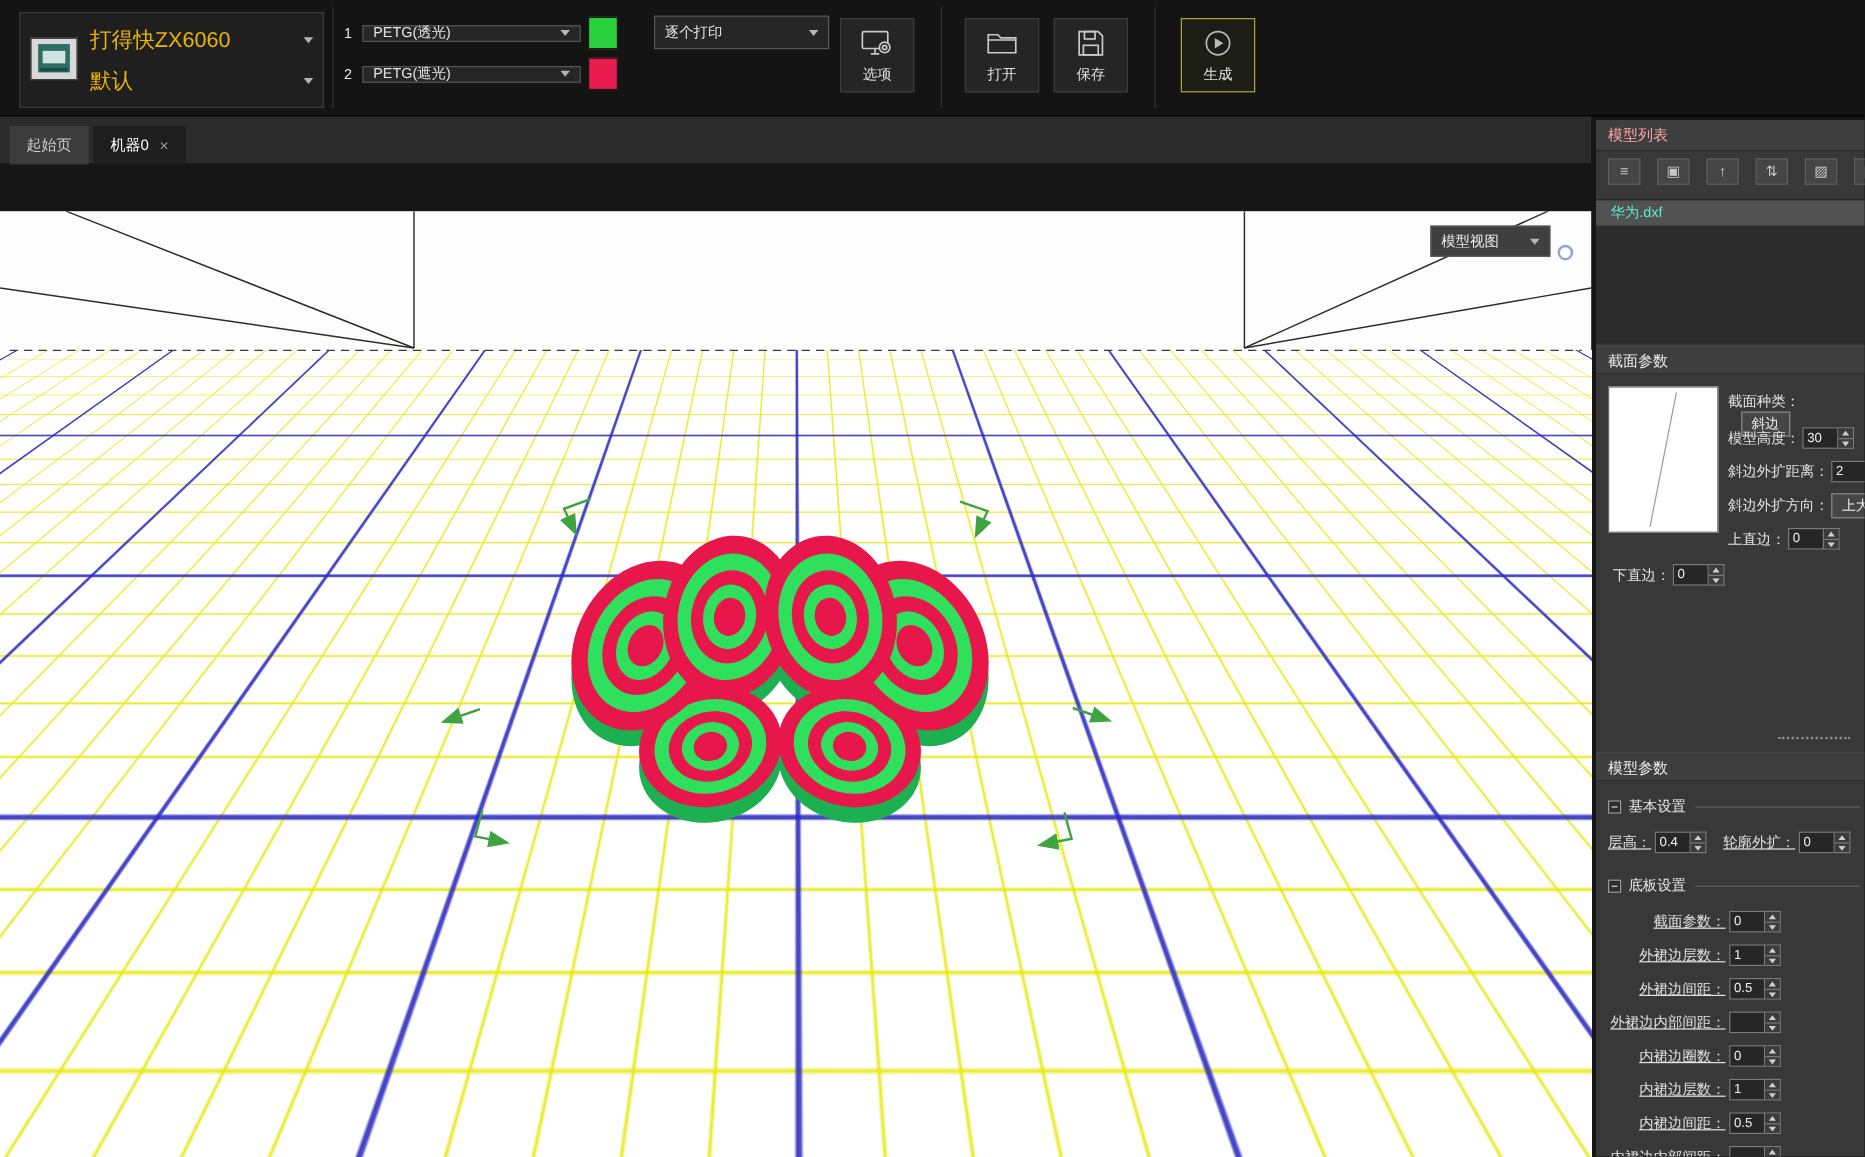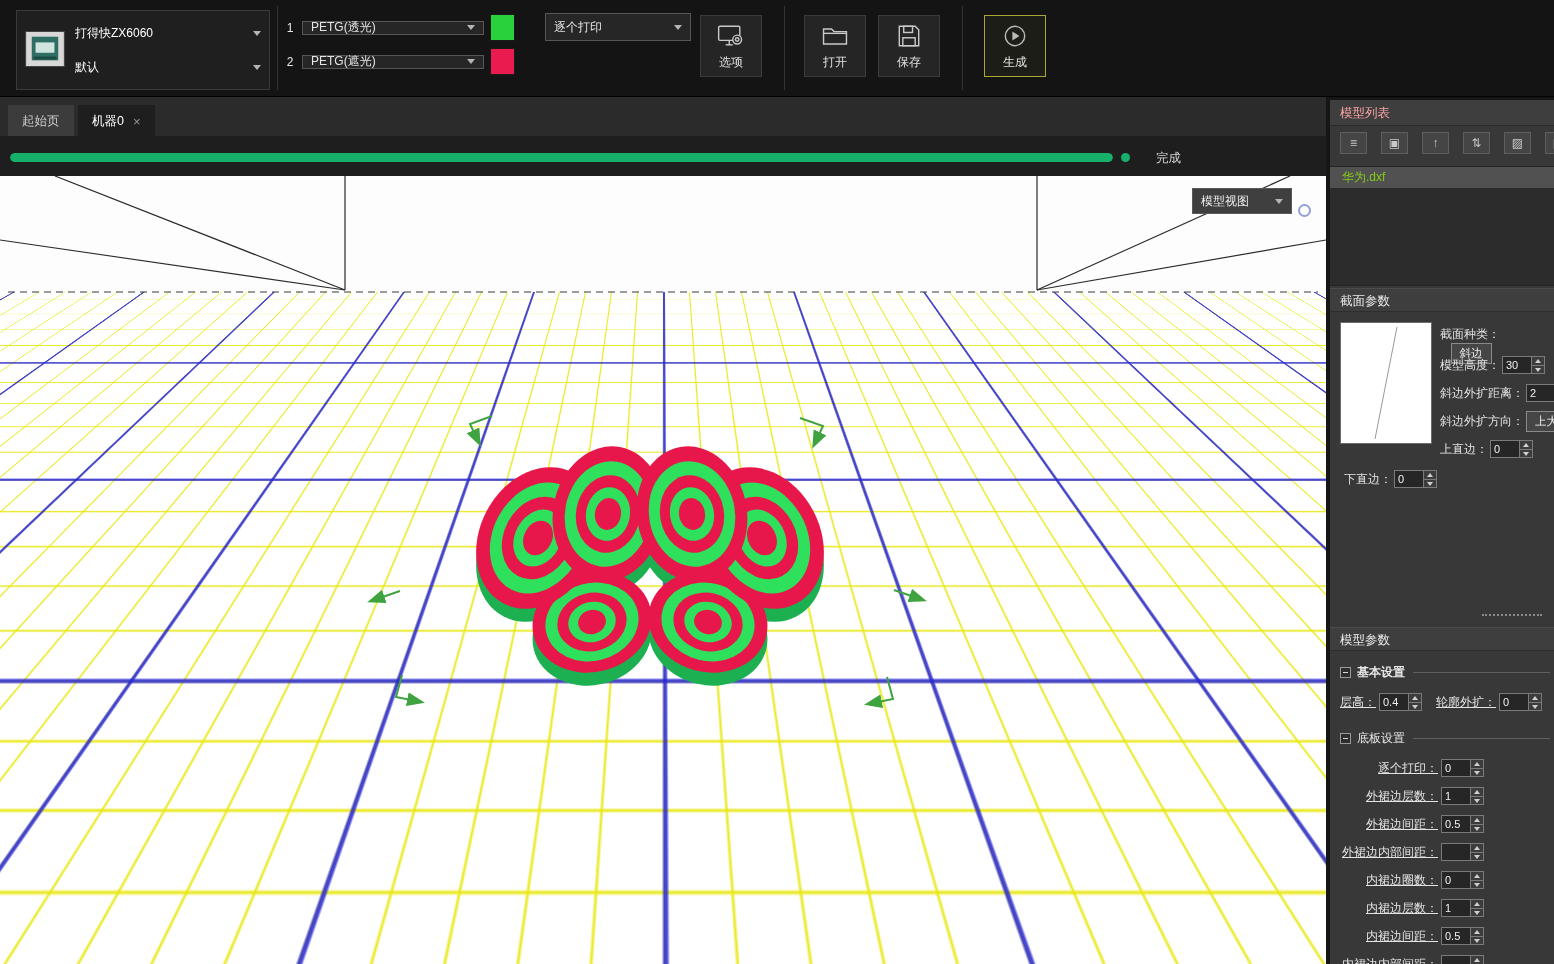--- a/index.html
+++ b/index.html
@@ -5,21 +5,21 @@
   * { margin:0; padding:0; box-sizing:border-box; }
   html,body { background:#0e0e0e; }
   body { font-family:"Liberation Sans","DejaVu Sans",sans-serif; }
   #app { position:relative; width:1554px; height:964px; background:#161616; overflow:hidden; }
 
   
   #toolbar { position:absolute; top:0; left:0; width:1554px; height:97px; background:#141414; border-bottom:1px solid #000; }
   .vsep { position:absolute; top:6px; height:84px; width:1px; background:#323232; }
   .printer-group { position:absolute; left:16px; top:10px; width:254px; height:80px; background:#1f1f1f; border:1px solid #3a3a3a; }
   .printer-thumb { position:absolute; left:8px; top:20px; width:40px; height:36px; overflow:hidden; border:1px solid #444; }
-  .printer-row { position:absolute; left:58px; right:8px; height:28px; display:flex; align-items:center; justify-content:space-between; color:#ffffff; font-size:12px; cursor:default; }
+  .printer-row { position:absolute; left:58px; right:8px; height:28px; display:flex; align-items:center; justify-content:space-between; color:#eab308; font-size:18px; cursor:default; }
   .pr-name { top:8px; } .pr-profile { top:42px; }
   .chev { width:0; height:0; border:4px solid transparent; border-top:5px solid #b5b5b5; margin-left:8px; transform:translateY(2px); flex:none; }
   .mat-row { position:absolute; left:284px; display:flex; align-items:center; gap:6px; }
   .mat-row.r1 { top:14px; } .mat-row.r2 { top:48px; }
   .mat-num { color:#e8e8e8; font-size:12px; width:12px; text-align:center; }
   .dropdown { display:flex; align-items:center; justify-content:space-between; padding:0 8px; background:#262626; border:1px solid #565656; color:#e5e5e5; font-size:12px; }
   .mat-dd { width:182px; height:14px; }
   .swatch { width:25px; height:27px; border:1px solid #1a1a1a; }
   .mode-dd { position:absolute; left:545px; top:13px; width:146px; height:28px; }
   .tool-btn { position:absolute; top:15px; width:62px; height:62px; background:#252525; border:1px solid #3c3c3c; display:flex; flex-direction:column; align-items:center; justify-content:center; gap:3px; color:#e0e0e0; font-size:12px; cursor:default; }
@@ -59,39 +59,39 @@
   .model { position:absolute; left:440px; top:250px; width:420px; height:280px; }
   .view-dd { position:absolute; left:1192px; top:12px; width:100px; height:26px; background:#3f3f3f; border:1px solid #5a5a5a; color:#ededed; font-size:12px; }
   .slider-dot { position:absolute; left:1298px; top:28px; width:13px; height:13px; border-radius:50%; background:#fff; border:2px solid #93a1d8; }
 
   
   #panel { position:absolute; left:1330px; top:100px; width:224px; height:864px; background:#383838; overflow:hidden; color:#e0e0e0; }
   .p-header { position:absolute; top:0; left:0; right:0; height:26px; line-height:26px; padding-left:10px; background:#3e3e3e; border-bottom:1px solid #2c2c2c; font-size:12.5px; color:#fca5a5; }
   .p-tools { position:absolute; top:32px; left:10px; right:0; height:26px; display:flex; gap:14px; }
   .p-tool { width:27px; height:22px; background:#454545; border:1px solid #5e5e5e; color:#c9c9c9; font-size:12px; display:flex; align-items:center; justify-content:center; flex:none; }
   .p-list { position:absolute; top:66px; left:0; right:0; height:120px; background:#2c2c2c; border-top:1px solid #252525; border-bottom:1px solid #252525; }
-  .p-list-item { height:21px; line-height:21px; padding-left:12px; font-size:12px; color:#84cc16; background:#515151; }
+  .p-list-item { height:21px; line-height:21px; padding-left:12px; font-size:12px; color:#5eead4; background:#515151; }
   .p-sec { position:absolute; left:0; right:0; height:24px; line-height:24px; padding-left:10px; background:#3e3e3e; border-top:1px solid #4b4b4b; border-bottom:1px solid #2d2d2d; font-size:12.5px; color:#ececec; }
   #sec-hdr-1 { top:188px; } #sec-hdr-2 { top:527px; }
   .thumb { position:absolute; left:10px; top:222px; width:92px; height:122px; background:#fff; border:1px solid #6b6b6b; }
   .srow { position:absolute; height:22px; display:flex; align-items:center; white-space:nowrap; }
   .srow .slabel { font-size:12px; color:#e3e3e3; margin-right:2px; }
   .s1 { left:110px; top:226px;flex-direction:column; } .s2 { left:110px; top:254px; } .s3 { left:110px; top:282px; }
   .s4 { left:110px; top:310px; } .s5 { left:110px; top:338px; } .s6 { left:14px; top:368px; }
   .sbtn { background:#464646; border:1px solid #8a8a8a; color:#f0f0f0; font-size:11.5px; padding:2px 8px; white-space:nowrap; }
   .spin { display:inline-flex; height:18px; flex:none; }
   .spin-in { width:30px; background:#262626; border:1px solid #7a7a7a; color:#f0f0f0; font-size:11px; padding:0 3px; height:18px; font-family:"Liberation Sans",sans-serif; }
   .spin-btns { display:flex; flex-direction:column; border:1px solid #7a7a7a; border-left:none; width:13px; height:18px; }
   .sb { flex:1; display:flex; align-items:center; justify-content:center; background:#3c3c3c; }
   .sb + .sb { border-top:1px solid #7a7a7a; }
   .tri-up { width:0; height:0; border:3px solid transparent; border-bottom:4px solid #cfcfcf; transform:translateY(-1px); }
   .tri-dn { width:0; height:0; border:3px solid transparent; border-top:4px solid #cfcfcf; transform:translateY(2px); }
   .dots { position:absolute; top:514px; left:152px; width:60px; border-top:2px dotted #8a8a8a; }
   .group-hdr { position:absolute; left:10px; right:4px; height:20px; display:flex; align-items:center; font-size:12px; color:#e8e8e8; }
-  #grp-basic { top:562px;font-weight:bold; } #grp-base { top:628px; }
+  #grp-basic { top:562px; } #grp-base { top:628px; }
   .collapse-box { width:11px; height:11px; border:1px solid #9a9a9a; background:#2e2e2e; margin-right:6px; position:relative; flex:none; }
   .collapse-box i { position:absolute; left:2px; right:2px; top:4px; height:1px; background:#d8d8d8; }
   .group-hdr .rule { flex:1; border-top:1px solid #5f5f5f; margin-left:8px; }
   .g-row { position:absolute; left:8px; width:214px; height:24px; display:flex; align-items:center; white-space:nowrap; }
   .g-row .glabel { min-width:100px; flex:none; text-align:right; font-size:12px; color:#e3e3e3; margin-right:3px;text-decoration:underline; }
   .g-row.basic { left:10px; } .g-row.basic .glabel { min-width:0; }
   .g-row.basic .glabel.second { margin-left:14px; }
 </style>
 </head>
 <body>
@@ -185,27 +185,20 @@
   <div id="tabbar">
     <div class="tab start">
       <span>起始页</span>
     </div>
     <div class="tab active">
       <span>机器0</span>
       <span class="tab-close">×</span>
     </div>
   </div>
 
-  <div id="progress-strip">
-    <div class="ptrack">
-      <div class="pfill" style="background: rgb(23, 176, 107); width: 100%;"></div>
-    </div>
-    <div class="pdot" style="background: rgb(23, 176, 107);"></div>
-    <span class="pstatus">完成</span>
-  </div>
 
   <div id="viewport">
     <div class="floor"></div>
     <div class="haze"></div>
 
     <svg class="scene" width="1326" height="788">
       <defs>
         <marker id="ah" markerWidth="9" markerHeight="8" refX="7" refY="3.5" orient="auto">
           <path d="M0,0 L9,3.5 L0,7 z" fill="#3fa33f"></path>
         </marker>
@@ -441,21 +434,21 @@
 
     <div class="group-hdr" id="grp-base">
       <span class="collapse-box">
           <i></i>
         </span>
       <span>底板设置</span>
       <span class="rule"></span>
     </div>
 
     <div class="g-row" style="top:656px">
-      <span class="glabel">逐个打印：</span>
+      <span class="glabel">截面参数：</span>
       <span class="spin">
         <input class="spin-in" readonly="" value="0" style="">
         <span class="spin-btns">
             <span class="sb">
               <i class="tri-up"></i>
             </span>
             <span class="sb">
               <i class="tri-dn"></i>
             </span>
           </span>

